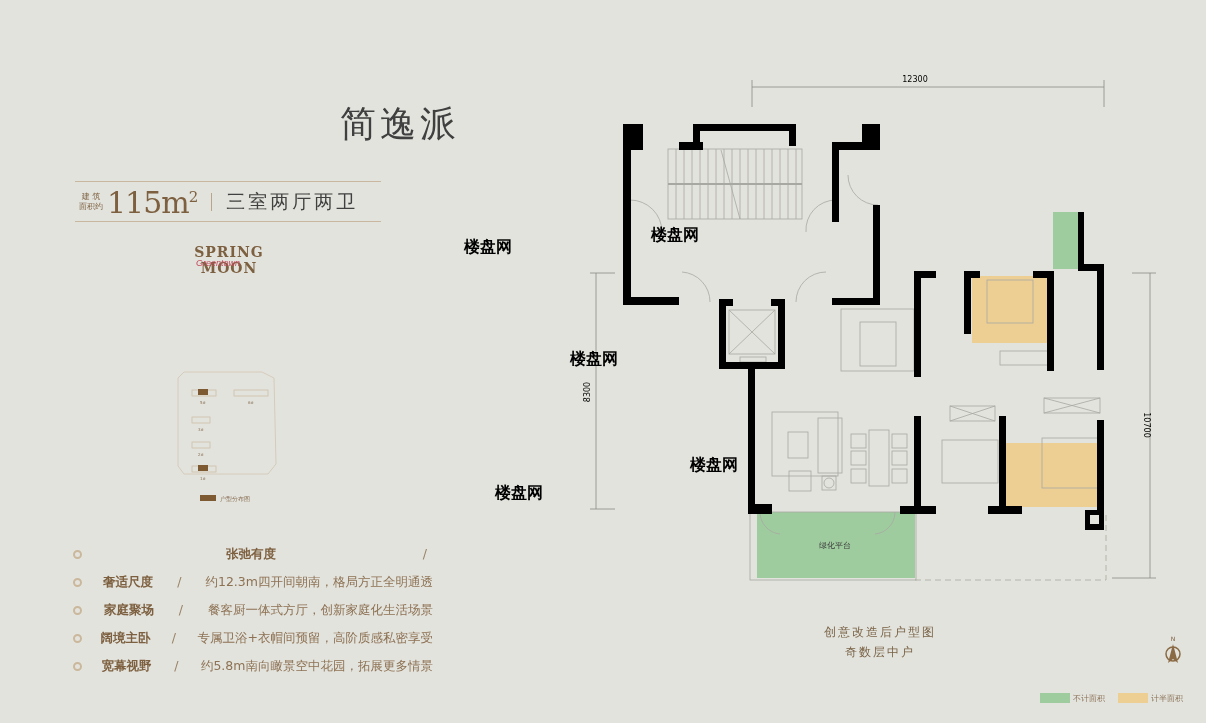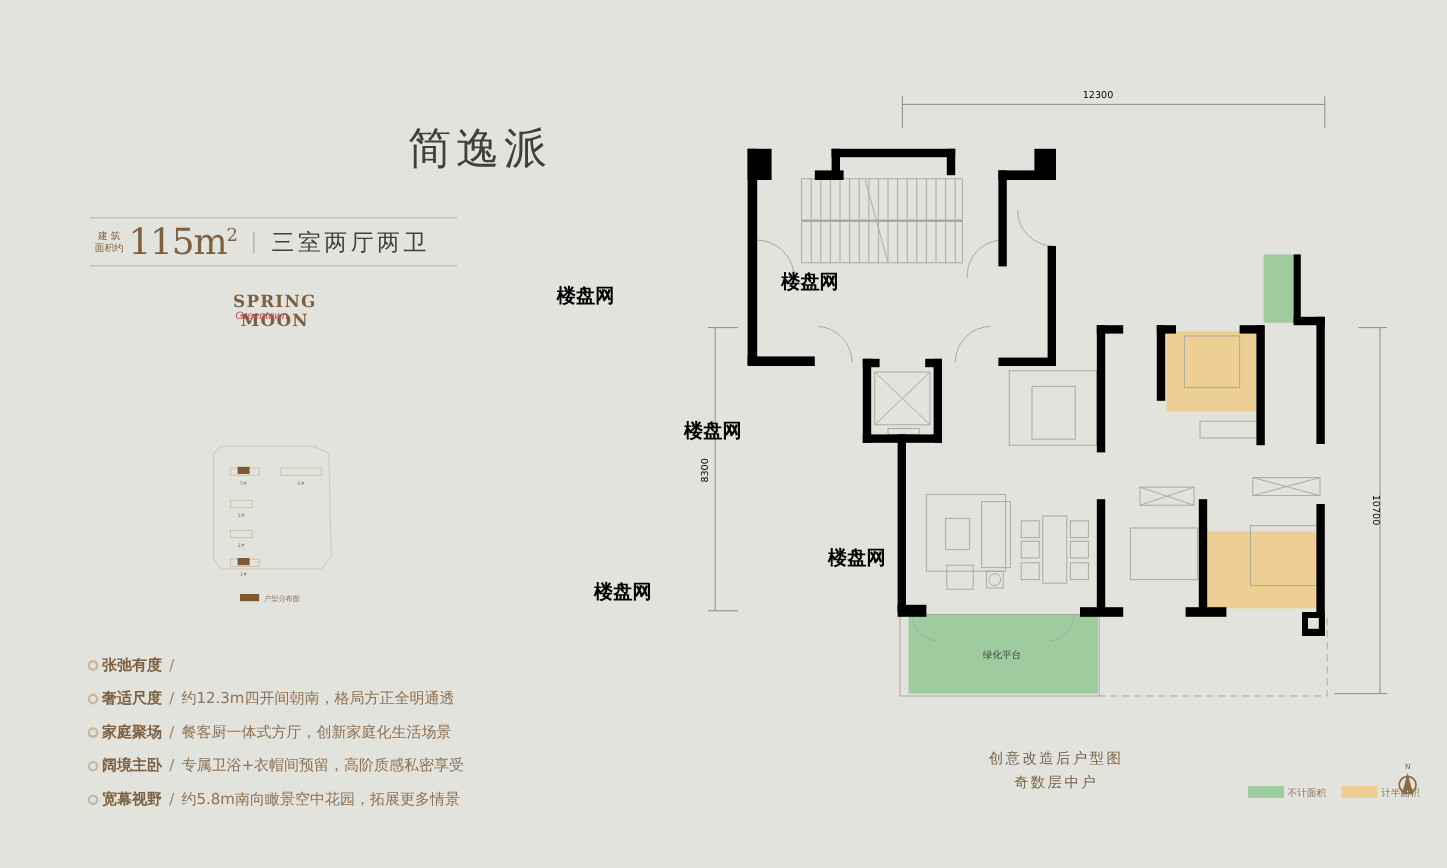--- a/index.html
+++ b/index.html
@@ -9,27 +9,27 @@
   .spec-line { left:75px; width:306px; height:0; border-top:1px solid #c9b89f; }
   .spec { left:75px; top:185px; width:306px; height:34px; display:flex; align-items:center;text-align:center; }
   .spec-small { display:flex; flex-direction:column; font-size:8px; line-height:10px; color:#7d6040; width:32px; font-family:"DejaVu Sans", sans-serif; }
   .spec-area { font-size:30px; color:#7d6040; font-family:"DejaVu Serif", serif; letter-spacing:-1px; }
   .spec-area sup { font-size:15px; vertical-align:super; }
   .spec-sep { margin:0 14px; width:1px; height:18px; background:#b9a588; }
   .spec-type { font-size:19px; color:#404040; letter-spacing:3px; font-family:"DejaVu Serif", serif; }
   .brand { left:170px; top:244px; width:118px; text-align:center; font-size:14px; color:#7d6040; letter-spacing:1px;font-weight:bold; }
   .brand-script { left:196px; top:258px; font-family:Liberation Sans, sans-serif; font-style:italic; font-size:9px; color:#c04a5a;text-align:right; }
   .features { left:73px; top:540px; width:360px; font-family:"DejaVu Sans", sans-serif; font-size:12.5px; color:#7d6040; }
-  .feature { height:28px; line-height:20px; display:flex; align-items:center; white-space:nowrap; }
+  .feature { height:28px; line-height:20px; display:flex; align-items:center; white-space:nowrap;justify-content:space-between; }
   .feature .dot { width:9px; height:9px; border:2px solid #cbb89c; border-radius:50%; margin-right:3px; box-sizing:border-box; }
   .feature .k { font-weight:bold; color:#7d6040; }
   .feature .s { margin:0 6px; color:#9a8467; }
   .feature .v { color:#8d7254; }
   .caption { left:780px; top:622px; width:200px; text-align:center; font-family:"DejaVu Sans", sans-serif; font-size:12px; line-height:20px; color:#7a6448; letter-spacing:2px; }
-  .legend { top:654px; height:12px; display:flex; align-items:center; font-family:"DejaVu Sans", sans-serif; font-size:8px; color:#8a7358; }
+  .legend { top:692px; height:12px; display:flex; align-items:center; font-family:"DejaVu Sans", sans-serif; font-size:8px; color:#8a7358; }
   .legend .sw { width:30px; height:10px; margin-right:3px; }
   .dist-label { font-family:"DejaVu Sans", sans-serif; font-size:8px; color:#7a5a3a; }
   .watermark { font-family:"DejaVu Sans", sans-serif; font-size:16px; color:rgba(255,255,255,0.55); font-weight:bold; pointer-events:none; }
 </style>
 </head>
 <body>
 
 <div class="abs title">简逸派</div>
 
 <div class="abs spec-line" style="top:181px;"></div>

